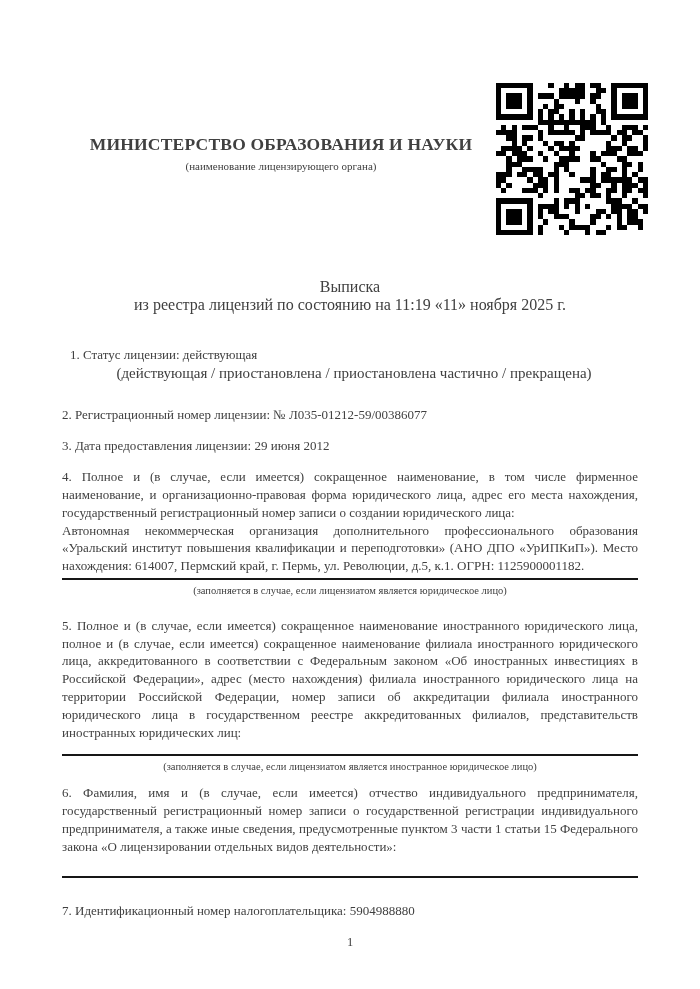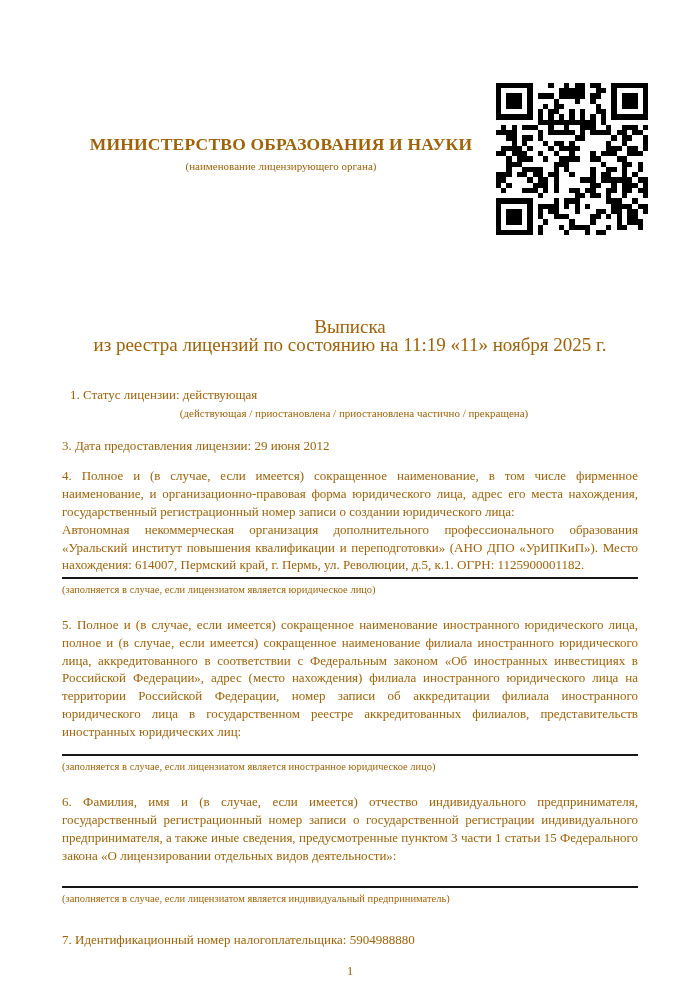--- a/index.html
+++ b/index.html
@@ -2,54 +2,54 @@
 <html lang="ru"><head>
 <meta charset="utf-8">
 <style>
   html,body{margin:0;padding:0;background:#e8e8e8;}
   .page{
     position:relative;
     width:700px;height:989px;
     margin:0 auto;
     background:#ffffff;
     font-family:"Liberation Serif","DejaVu Serif",serif;
-    color:#a16207;
+    color:#404040;
     box-sizing:border-box;
     overflow:hidden;
   }
   .content{padding:0 62px;box-sizing:border-box;}
 
   
   .header-zone{position:relative;height:250px;}
   .ministry{
     position:absolute;left:62px;top:130px;width:438px;
     text-align:center;
   }
   .ministry-line{font-weight:bold;font-size:17.5px;line-height:28px;letter-spacing:.2px;}
   .ministry-caption{font-size:11px;margin-top:2px;}
   .qr{position:absolute;top:83px;right:52px;width:152px;height:152px;}
   .qr svg{display:block;width:152px;height:152px;}
 
   
-  .doc-title{text-align:center;margin-top:68px;font-size:19px;line-height:17.5px;}
+  .doc-title{text-align:center;margin-top:28px;font-size:16px;line-height:17.5px;}
 
   
   .item{font-size:13px;line-height:17.8px;}
   .just{text-align:justify;}
-  .hint{font-size:11px;text-align:center;margin-top:1px;}
+  .hint{font-size:15px;text-align:center;margin-top:1px;}
   .fill-line{border:none;border-top:2px solid #161616;margin:3px 0 0 0;}
-  .footnote{font-size:10.5px;margin-top:2px;}
+  .footnote{font-size:10.5px;text-align:center;margin-top:2px;}
 
   .mt-item1{margin-top:33px;margin-left:8px;}
   .mt-item2{margin-top:23px;}
   .mt-item3{margin-top:14px;}
   .mt-item4{margin-top:13px;}
   .mt-item5{margin-top:17px;}
   .rule-gap-5{margin-top:13px;}
-  .mt-item6{margin-top:18px;}
+  .mt-item6{margin-top:8px;}
   .rule-gap-6{margin-top:21px;}
   .mt-item7{margin-top:24px;}
 
   .page-number{text-align:center;font-size:12.5px;margin-top:15px;}
 </style>
 </head>
 <body>
 
 <div class="page">
 
@@ -388,40 +388,40 @@
     <div class="doc-title">
       <div>Выписка</div>
       <div>из реестра лицензий по состоянию на 11:19 «11» ноября 2025 г.</div>
     </div>
 
     <div class="item mt-item1">
       <div>1. Статус лицензии: действующая</div>
       <div class="hint">(действующая / приостановлена / приостановлена частично / прекращена)</div>
     </div>
 
+    <div class="item mt-item2">2. Регистрационный номер лицензии: № Л035-01212-59/00386077</div>
 
     <div class="item mt-item3">3. Дата предоставления лицензии: 29 июня 2012</div>
 
     <div class="item mt-item4">
       <div class="just">4. Полное и (в случае, если имеется) сокращенное наименование, в том числе фирменное наименование, и организационно-правовая форма юридического лица, адрес его места нахождения, государственный регистрационный номер записи о создании юридического лица:</div>
       <div class="just">Автономная некоммерческая организация дополнительного профессионального образования «Уральский институт повышения квалификации и переподготовки» (АНО ДПО «УрИПКиП»). Место нахождения: 614007, Пермский край, г. Пермь, ул. Революции, д.5, к.1. ОГРН: 1125900001182.</div>
       <hr class="fill-line">
       <div class="footnote">(заполняется в случае, если лицензиатом является юридическое лицо)</div>
     </div>
 
     <div class="item mt-item5">
       <div class="just">5. Полное и (в случае, если имеется) сокращенное наименование иностранного юридического лица, полное и (в случае, если имеется) сокращенное наименование филиала иностранного юридического лица, аккредитованного в соответствии с Федеральным законом «Об иностранных инвестициях в Российской Федерации», адрес (место нахождения) филиала иностранного юридического лица на территории Российской Федерации, номер записи об аккредитации филиала иностранного юридического лица в государственном реестре аккредитованных филиалов, представительств иностранных юридических лиц:</div>
       <hr class="fill-line rule-gap-5">
       <div class="footnote">(заполняется в случае, если лицензиатом является иностранное юридическое лицо)</div>
     </div>
 
     <div class="item mt-item6">
       <div class="just">6. Фамилия, имя и (в случае, если имеется) отчество индивидуального предпринимателя, государственный регистрационный номер записи о государственной регистрации индивидуального предпринимателя, а также иные сведения, предусмотренные пунктом 3 части 1 статьи 15 Федерального закона «О лицензировании отдельных видов деятельности»:</div>
       <hr class="fill-line rule-gap-6">
-      <div class="footnote">(заполняется в случае, если лицензиатом является индивидуальный предприниматель)</div>
     </div>
 
     <div class="item mt-item7">7. Идентификационный номер налогоплательщика: 5904988880</div>
 
     <div class="page-number">1</div>
 
   </div>
 </div>
 
 </body></html>

